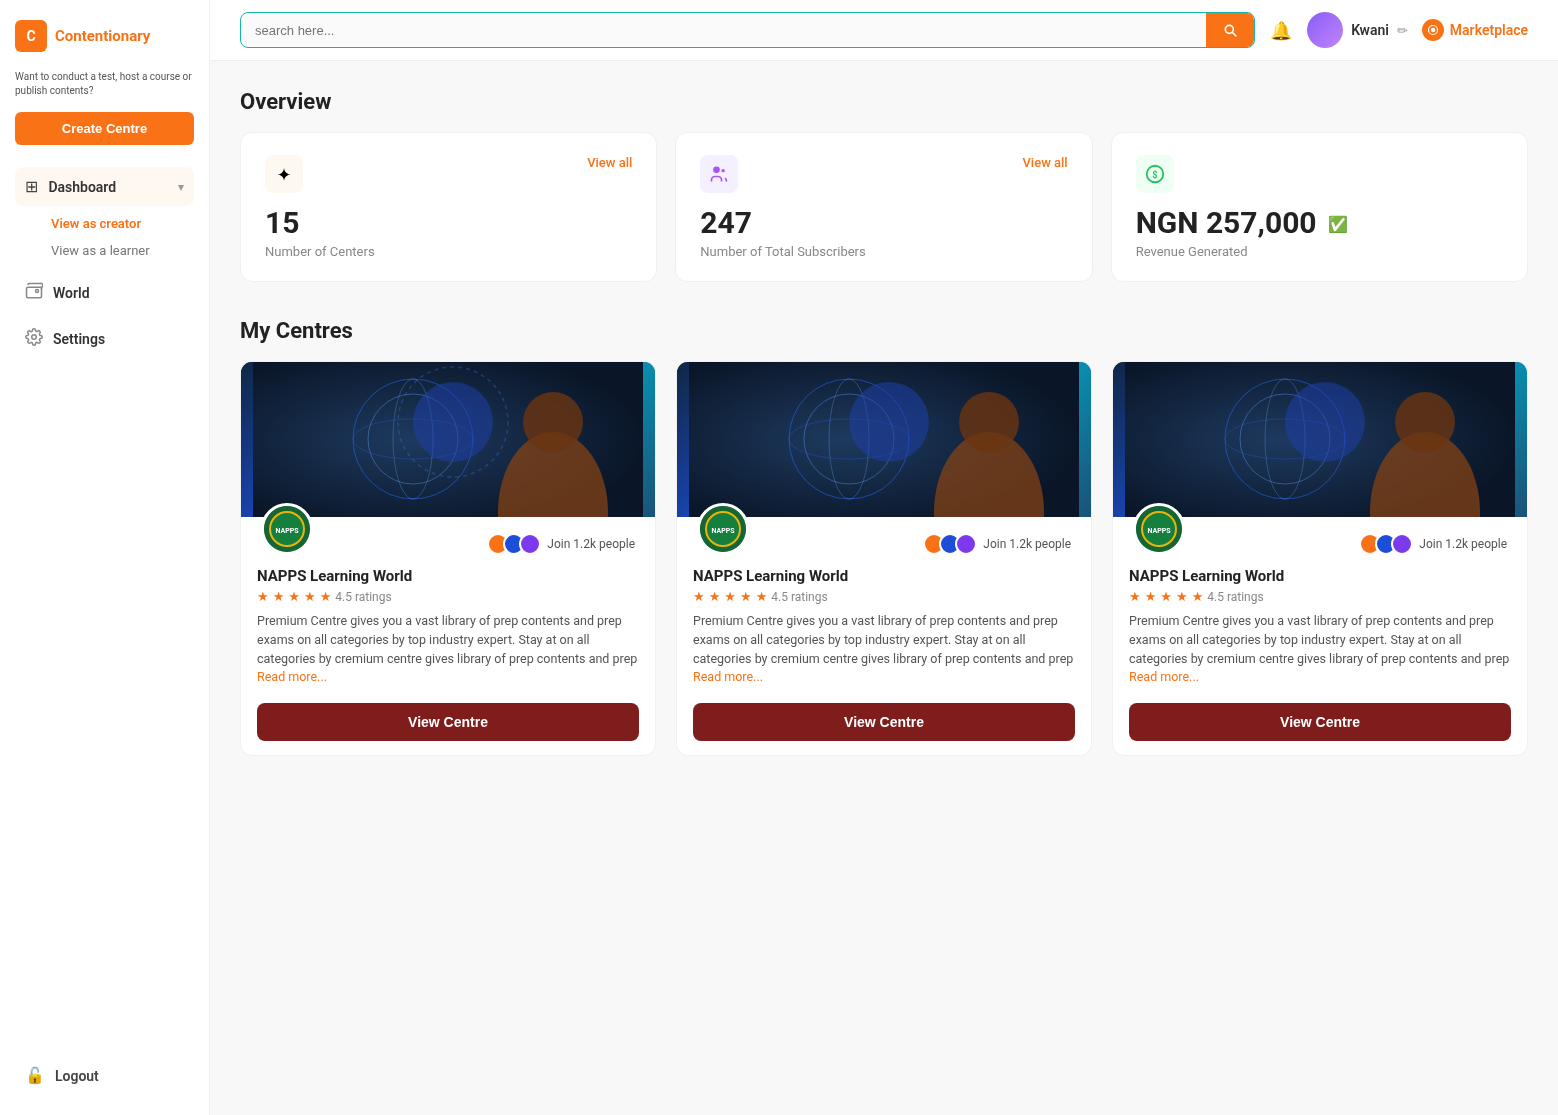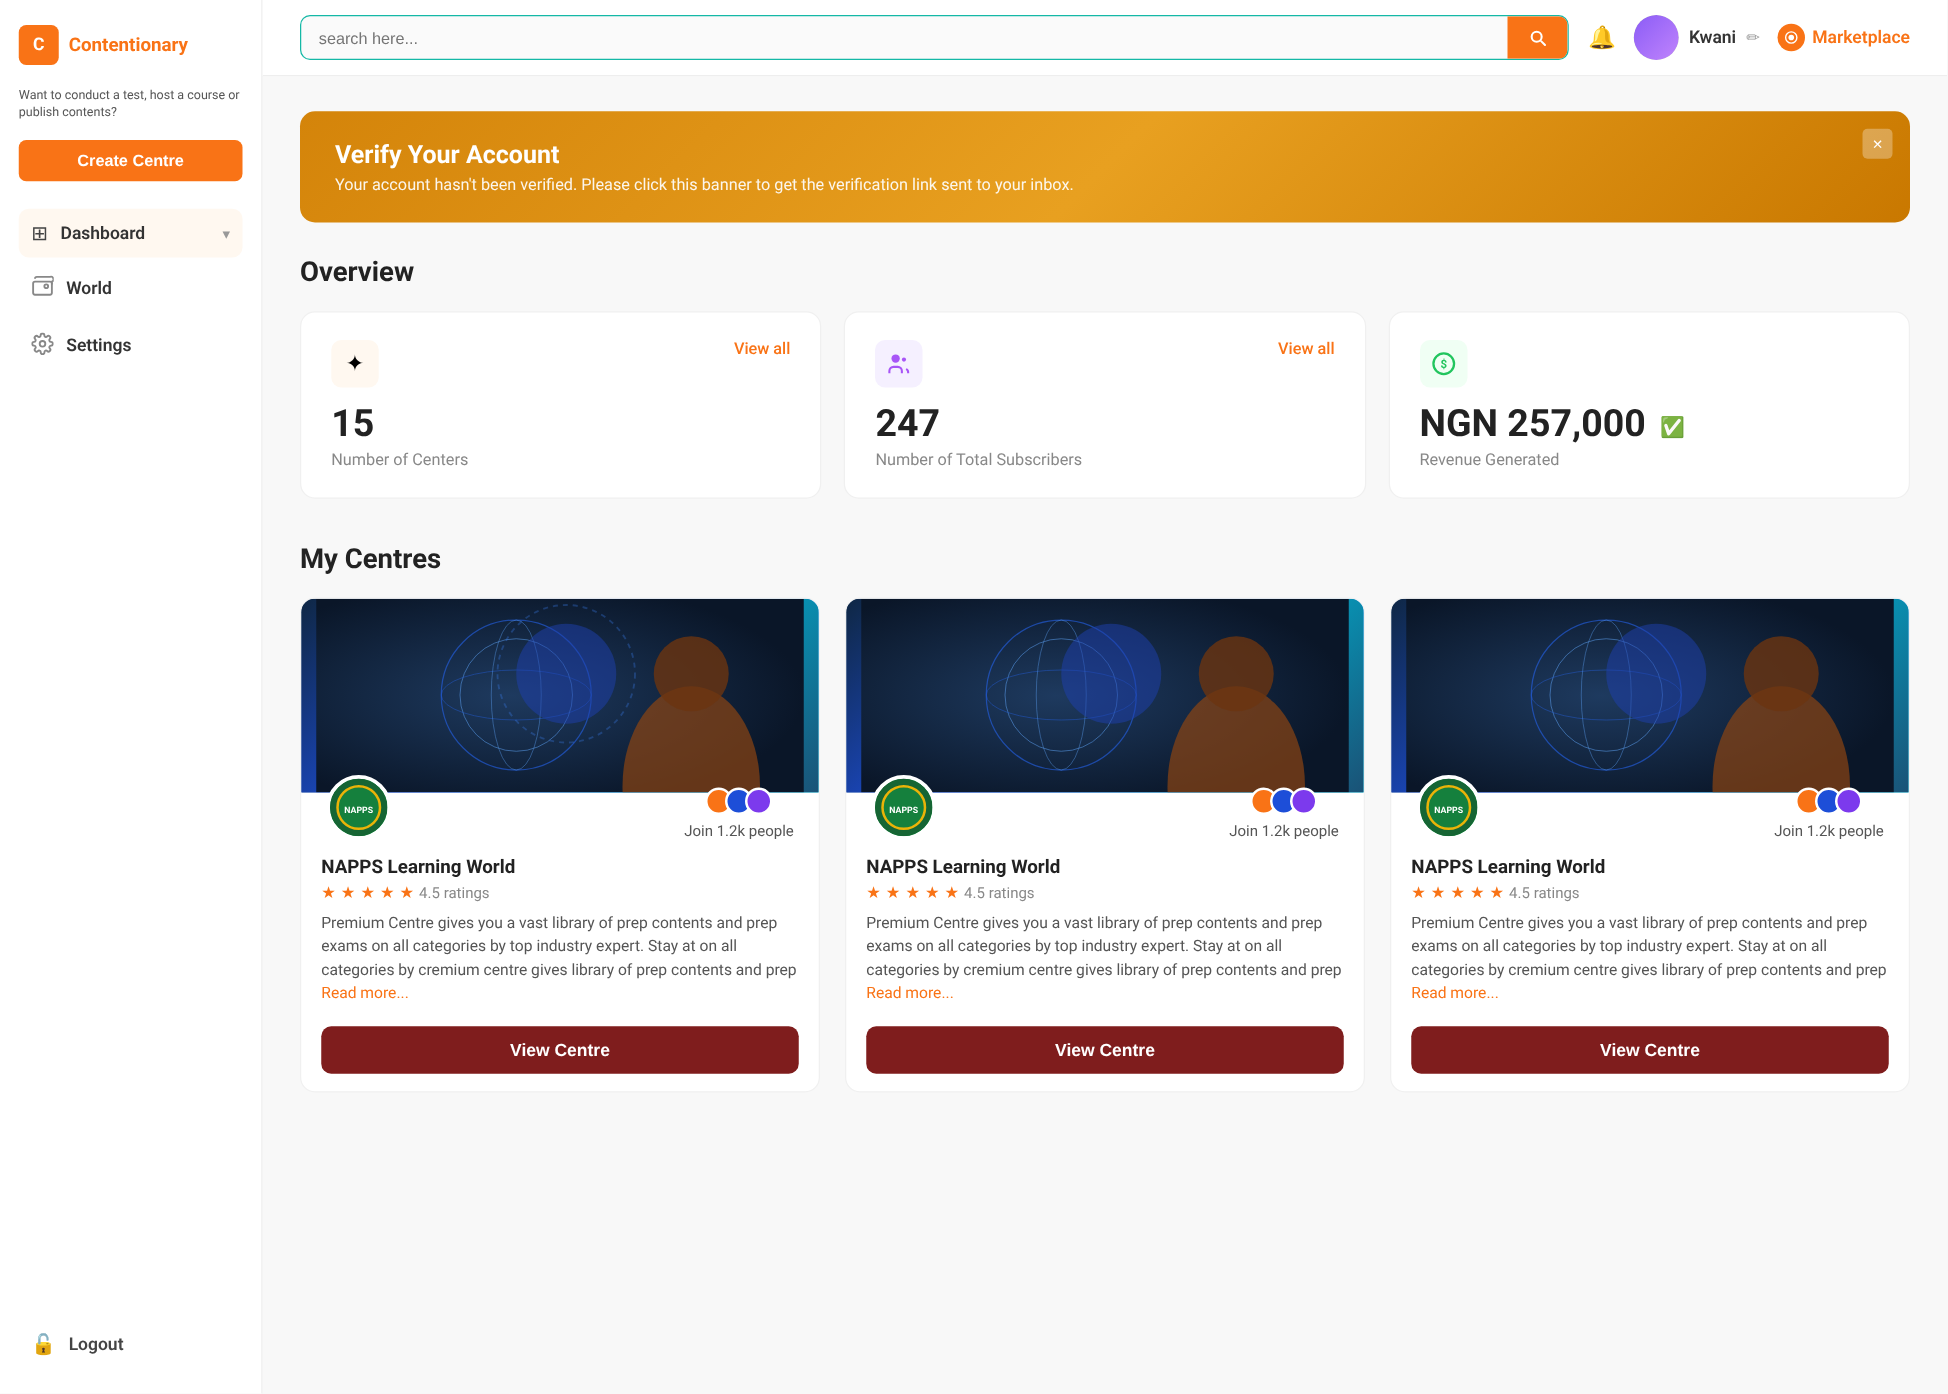--- a/index.html
+++ b/index.html
@@ -211,21 +211,21 @@
     }
     .centre-logo {
       width: 52px; height: 52px; border-radius: 50%;
       border: 3px solid #fff;
       background: linear-gradient(135deg, #166534, #16a34a);
       display: flex; align-items: center; justify-content: center;
       font-size: 10px; font-weight: 700; color: #fff;
       overflow: hidden;
     }
     .join-info {
-      display: flex; align-items: center; gap: 6px; flex-direction: column;
+      display: flex; align-items: center; gap: 6px;
     }
     .join-avatars { display: flex; }
     .join-avatar {
       width: 22px; height: 22px; border-radius: 50%;
       border: 2px solid #fff; margin-left: -6px;
     }
     .join-avatar:first-child { margin-left: 0; }
     .join-avatar.a1 { background: #f97316; }
     .join-avatar.a2 { background: #1d4ed8; }
     .join-avatar.a3 { background: #7c3aed; }
@@ -261,20 +261,24 @@
   <button class="create-centre-btn">Create Centre</button>
 
   <nav class="nav-section">
 
     <div class="nav-item active">
       <span class="nav-icon">⊞</span>
       <span class="nav-item-label">Dashboard</span>
       <span class="nav-expand">▾</span>
     </div>
 
+    <div class="sub-nav">
+      <div class="sub-nav-item active">View as creator</div>
+      <div class="sub-nav-item">View as a learner</div>
+    </div>
 
     <div class="nav-item">
       <span class="nav-icon">
         <svg width="18" height="18" viewBox="0 0 24 24" fill="none" stroke="#888" stroke-width="2">
           <rect x="2" y="7" width="20" height="14" rx="2"></rect>
           <path d="M16 14a2 2 0 1 1 0-4 2 2 0 0 1 0 4z"></path>
           <path d="M22 10V7a2 2 0 0 0-2-5H6a2 2 0 0 0-2 2"></path>
         </svg>
       </span>
       <span class="nav-item-label">World</span>
@@ -326,25 +330,20 @@
             <circle cx="8" cy="8" r="6" stroke="#fff" stroke-width="1.5" fill="none"></circle>
           </svg>
         </div>
         <span>Marketplace</span>
       </a>
     </div>
   </header>
 
   <div class="content">
 
-    <div class="verify-banner">
-      <h2>Verify Your Account</h2>
-      <p>Your account hasn't been verified. Please click this banner to get the verification link sent to your inbox.</p>
-      <button class="banner-close">×</button>
-    </div>
 
     <h2 class="section-title">Overview</h2>
     <div class="overview-cards">
 
       <div class="overview-card">
         <div class="card-header">
           <div class="card-icon orange">✦</div>
           <a class="view-all-link">View all</a>
         </div>
         <div class="card-number">15</div>

